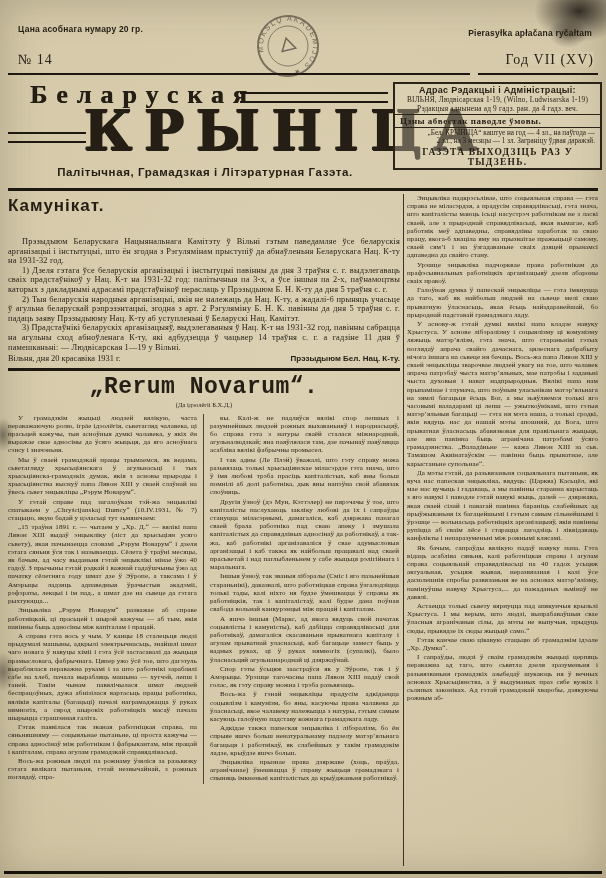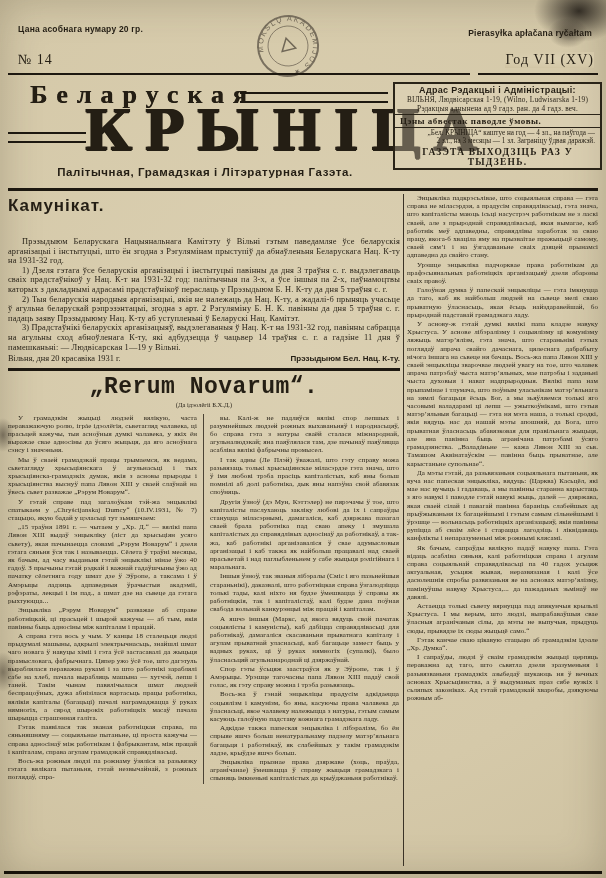--- a/index.html
+++ b/index.html
@@ -123,21 +123,21 @@
         </div>
 
         <div class="sec-rule"></div>
 
         <div class="rerum-title">„Rerum Novarum“.</div>
         <div class="rerum-sub">(Да ідэолёгіі Б.Х.Д.)</div>
 
         <div class="two-col">
           <div class="tc">
             <p class="par">У грамадзкім жыцьці людзей вялікую, часта пераважаючую ролю, ігрáе ідэолёгія, сьветагляд чалавека, ці прасьцей кажучы, тыя асноўныя думкі чалавека, у якіх ён выражае свае адносіны да ўсяго жыцьця, да яго асноўнага сэнсу і значэньня.</p>
-            <p class="par">Мы ў сваей грамадзкай працы трымаемся, як ведама, сьветагляду хрысьціянскага ў агульнасьці і тых хрысьціянска-грамадзкіх думак, якія з асновы прыроды і хрысьціянства выснуў папа Лявон XIII у сваей слаўнай на ўвесь сьвет разважае „Рэрум Новарум“.</p>
+            <p class="par">Мы ў сваей грамадзкай працы трымаемся, як ведама, сьветагляду хрысьціянскага ў агульнасьці і тых хрысьціянска-грамадзкіх думак, якія з асновы прыроды і хрысьціянства выснуў папа Лявон XIII у сваей слаўнай на ўвесь сьвет энцыкліцы „Рэрум Новарум“.</p>
             <p class="par">У гэтай справе пад загалоўкам тэй-жа энцыклікі спатыкаем у „Chryścijanskaj Dumcy“ (10.IV.1931, № 7) стацьцю, якую бадай у цэласьці тут зьмяшчаем:</p>
             <p class="par">„15 траўня 1891 г. — чытаем у „Хр. Д.“ — вялікі папа Лявон XIII выдаў энцыкліку (ліст да хрысьціян усяго сьвету), якая пачынаецца словамі „Рэрум Новарум“ і дзеля гэтага сяньня ўся так і называецца. Сёлета ў траўні месяцы, як бачым, ад часу выданьня гэтай энцыклікі мінае ўжо 40 гадоў. З прычыны гэтай рэдкай і важнай гадаўшчыны ўжо ад пачатку сёлетняга году шмат дзе ў Эўропе, а таксама і ў Амэрыцы ладзяць адпаведныя ўрачыстыя акадэміі, рэфэраты, лекцыі і ім пад., а шмат дзе на сьвеце да гэтага рыхтуюцца...</p>
             <p class="par">Энцыкліка „Рэрум Новарум“ разважае аб справе работніцкай, ці прасьцей і шырэй кажучы — аб тым, якія павінны быць адносіны між капіталам і працай.</p>
             <p class="par">А справа гэта вось у чым. У канцы 18 сталецьця людзі прыдумалі машыны, адкрылі электрычнасьць, знайшлі шмат чаго новага ў навуцы хіміі і гэта ўсё застасавалі да жыцьця прамысловага, фабрычнага. Цяпер ужо ўсё тое, што дагэтуль выраблялася пераважна рукамі і за што работнікі зараблялі сабе на хлеб, пачала вырабляць машына — хутчэй, лепш і таней. Такім чынам павялічылася шмат людзей беспрацоўных, дужа абнізілася вартасьць працы работніка, вялікія капіталы (багацьці) пачалі награмаджацца ў руках нямногіх, а сярод шырокіх работніцкіх масаў пачала шырыцца страшэнная галіта.</p>
             <p class="par">Гэтак паявілася так званая работніцкая справа, па сяньняшняму — соцыяльнае пытаньне, ці проста кажучы — справа адносінаў між работнікам і фабрыкантам, між працай і капіталам, справа агулам грамадзкай справядлівасьці.</p>
             <p class="par">Вось-жа рожныя людзі па рожнаму ўзяліся за разьвязку гэтага вялікага пытаньня, гэтай незвычайнай, з рожных поглядаў, спра-</p>
           </div>
           <div class="tcdiv"></div>
           <div class="tc">
             <p class="par noind">вы. Калі-ж не падляўся вялікі спор лепшых і разумнейшых людзей рожных выхаваньняў і народнасьцяў, бо справа гэта з натуры сваёй сталася міжнароднай, агульналюдзкай; яна паяўлялася там, дзе пачынаў паяўляцца асабліва вялікі фабрычны промысел.</p>

